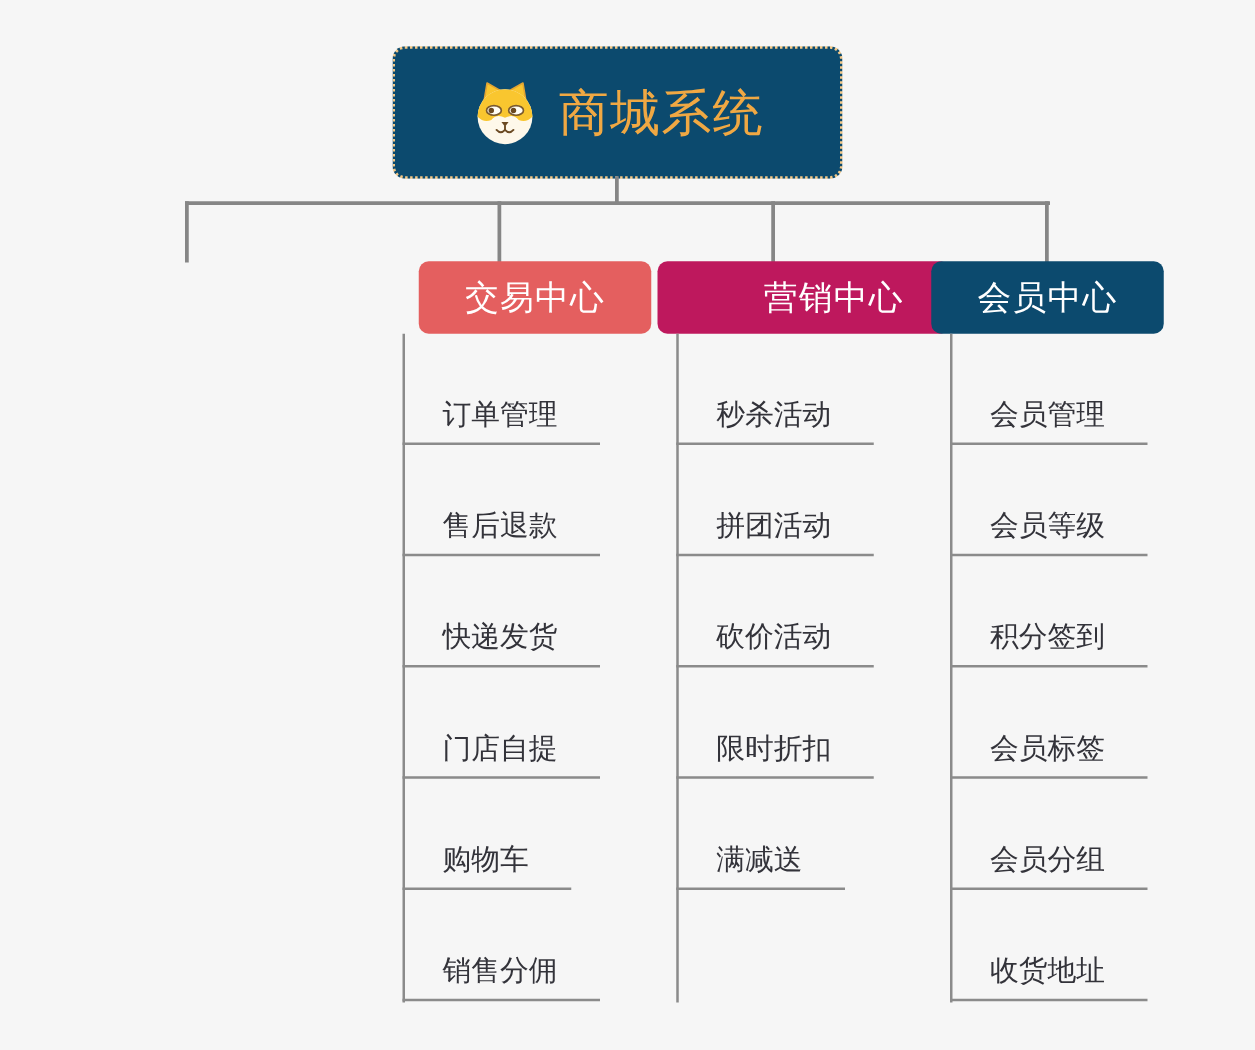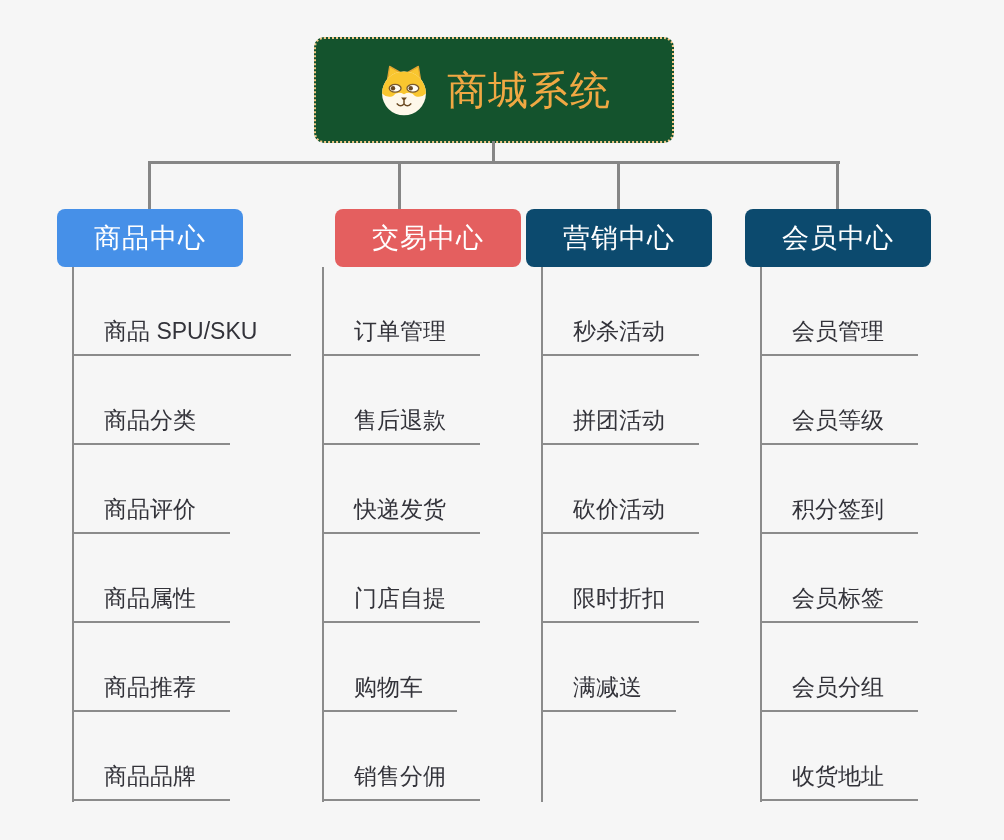--- a/index.html
+++ b/index.html
@@ -3,21 +3,21 @@
 <meta charset="utf-8">
 <style>
   html,body{margin:0;padding:0;background:#f6f6f6;}
   .canvas{
     position:relative;width:1004px;height:840px;background:#f6f6f6;
     font-family:"Liberation Sans","DejaVu Sans",sans-serif;overflow:hidden;
   }
   
   .root-node{
     position:absolute;left:314px;top:37px;width:360px;height:106px;
-    background:#14532d;border:2px dotted #f3c887;border-radius:10px;
+    background:#0c4a6e;border:2px dotted #f3c887;border-radius:10px;
     display:flex;align-items:center;justify-content:center;gap:16px;
     box-sizing:border-box;cursor:pointer;
   }
   .root-title{font-size:40px;color:#f0a843;letter-spacing:1px;}
   .dog{width:54px;height:54px;display:inline-flex;}
   
   .line{position:absolute;background:#868686;}
   .root-stub{left:492px;top:141px;width:3px;height:23px;}
   .hbar{left:148px;top:161px;width:692px;height:3px;}
   .stub{top:161px;width:3px;height:49px;}
@@ -61,46 +61,20 @@
     <span class="root-title">商城系统</span>
   </div>
 
   <div class="line root-stub"></div>
   <div class="line hbar"></div>
   <div class="line stub s0"></div>
   <div class="line stub s1"></div>
   <div class="line stub s2"></div>
   <div class="line stub s3"></div>
 
-  <div class="col c0">
-    <div class="branch-box" style="background-color: rgb(70, 144, 232);">
-      <span>商品中心</span>
-    </div>
-    <div class="trunk"></div>
-    <div class="leaves">
-      <div class="leaf">
-          <span class="leaf-text">商品 SPU/SKU</span>
-        </div>
-      <div class="leaf">
-          <span class="leaf-text">商品分类</span>
-        </div>
-      <div class="leaf">
-          <span class="leaf-text">商品评价</span>
-        </div>
-      <div class="leaf">
-          <span class="leaf-text">商品属性</span>
-        </div>
-      <div class="leaf">
-          <span class="leaf-text">商品推荐</span>
-        </div>
-      <div class="leaf">
-          <span class="leaf-text">商品品牌</span>
-        </div>
-    </div>
-  </div>
 
   <div class="col c1">
     <div class="branch-box" style="background-color: rgb(228, 95, 95); margin-left: 28px;">
       <span>交易中心</span>
     </div>
     <div class="trunk"></div>
     <div class="leaves">
       <div class="leaf">
           <span class="leaf-text">订单管理</span>
         </div>
@@ -116,21 +90,21 @@
       <div class="leaf">
           <span class="leaf-text">购物车</span>
         </div>
       <div class="leaf">
           <span class="leaf-text">销售分佣</span>
         </div>
     </div>
   </div>
 
   <div class="col c2">
-    <div class="branch-box" style="background-color: #0c4a6e;">
+    <div class="branch-box" style="background-color: #be185d; padding-left: 48px;">
       <span>营销中心</span>
     </div>
     <div class="trunk"></div>
     <div class="leaves">
       <div class="leaf">
           <span class="leaf-text">秒杀活动</span>
         </div>
       <div class="leaf">
           <span class="leaf-text">拼团活动</span>
         </div>

